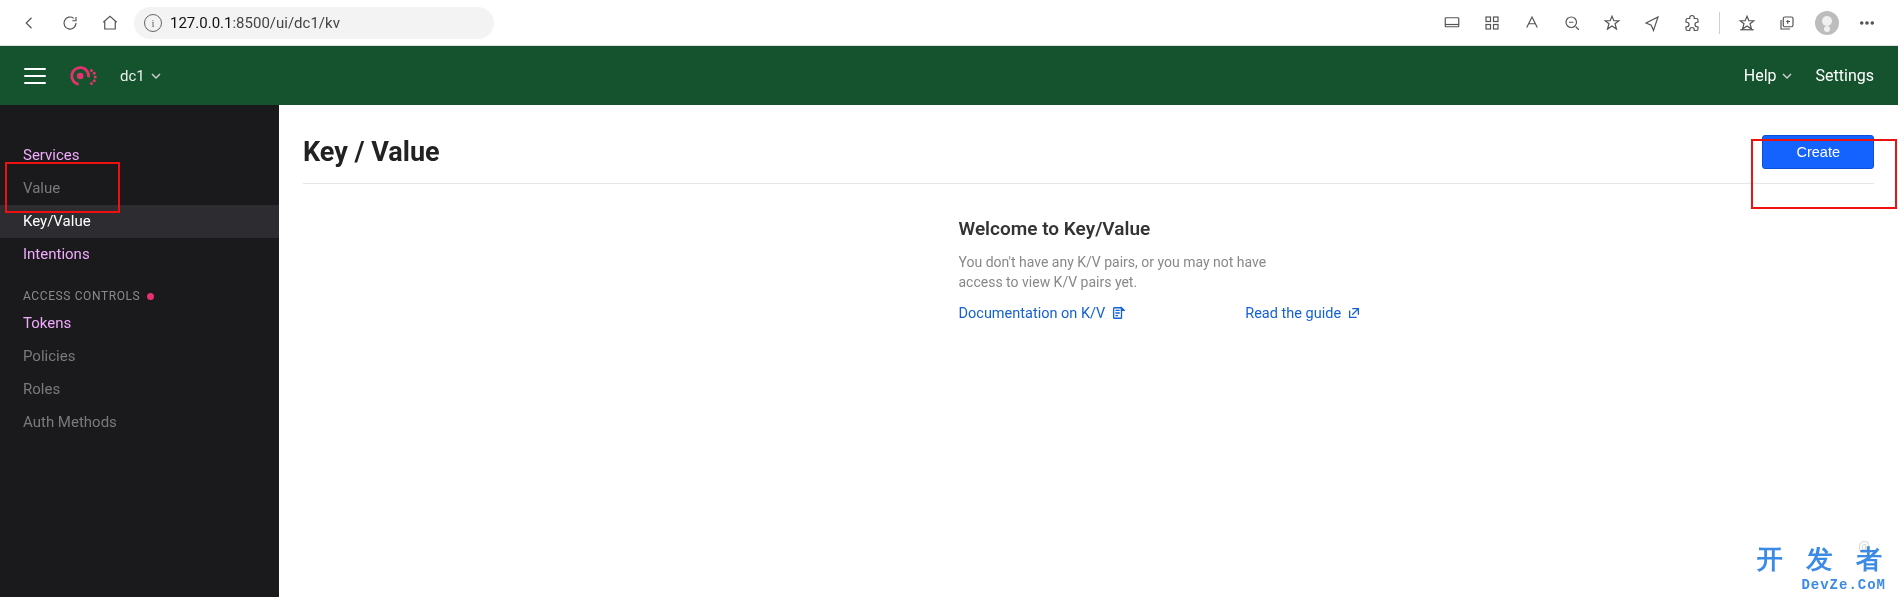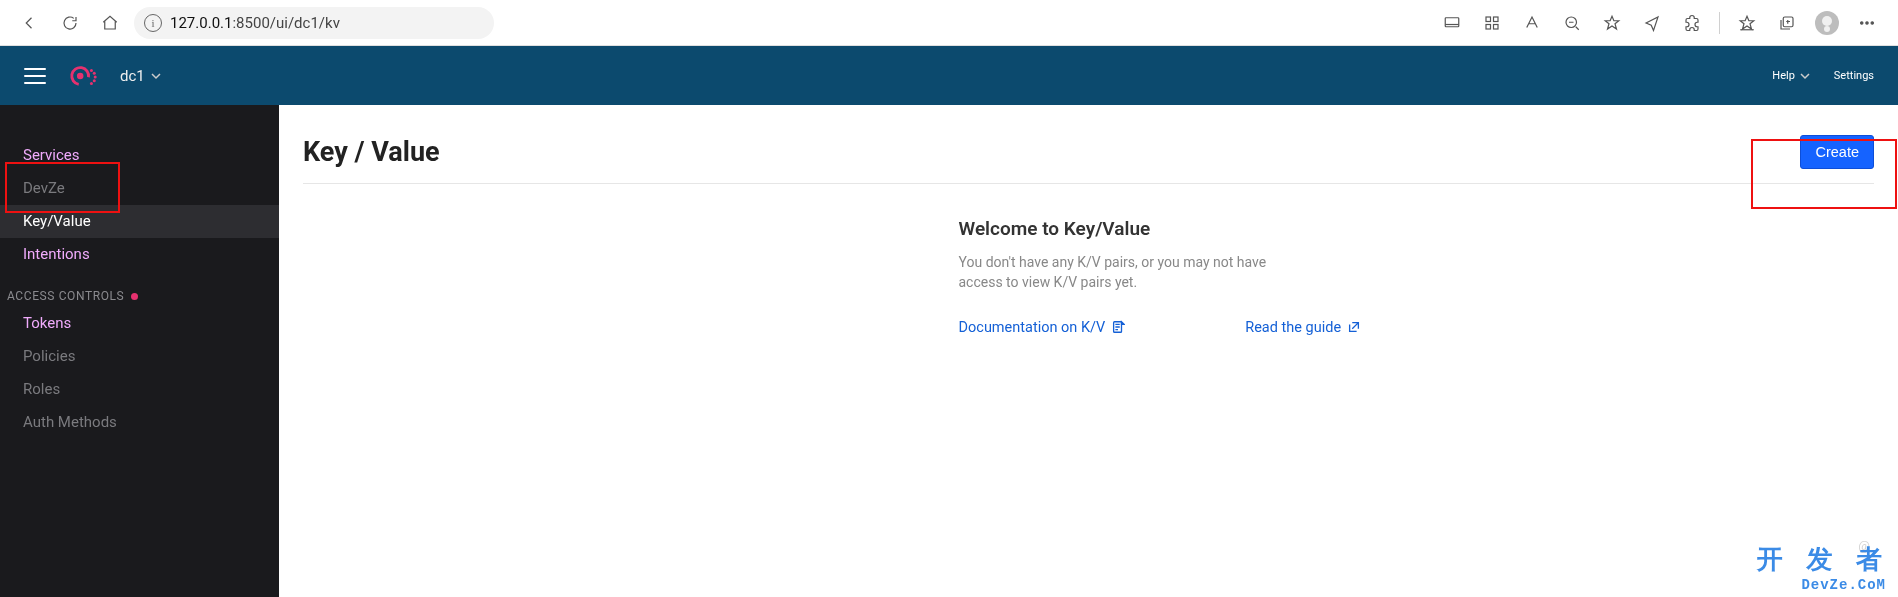--- a/index.html
+++ b/index.html
@@ -14,54 +14,54 @@
   .addr-text { font-size: 15px; color: #444; white-space: nowrap; }
   .addr-text .host { color: #111; margin-top: 8px; }
   .bb-spacer { flex: 1; }
   .bb-right { display: flex; align-items: center; gap: 6px; }
   .bb-right .bb-btn { width: 34px; }
   .bb-divider { width: 1px; height: 22px; background: #d0d0d0; margin: 0 4px; }
   .avatar-circle { width: 24px; height: 24px; border-radius: 50%; background: #bdbdbd; display: flex; align-items: center; justify-content: center; }
   .avatar-circle::after { content: ""; width: 10px; height: 10px; background: #f0f0f0; border-radius: 50%; box-shadow: 0 8px 0 -2px #f0f0f0; transform: translateY(-2px); }
 
   
-  .app-header { height: 59px; background: #0c4a6e; display: flex; align-items: center; padding: 0 24px; color: #fff; }
+  .app-header { height: 59px; background: #14532d; display: flex; align-items: center; padding: 0 24px; color: #fff; }
   .hamburger { width: 22px; height: 16px; display: flex; flex-direction: column; justify-content: space-between; margin-right: 22px; }
   .hamburger span { height: 2px; background: #fff; border-radius: 1px; }
   .logo { width: 30px; height: 30px; margin-right: 22px; }
   .dc-select { display: flex; align-items: center; gap: 6px; font-size: 15px; color: #eee; }
   .dc-select .chev { width: 10px; height: 10px; }
   .hdr-spacer { flex: 1; }
-  .hdr-right { display: flex; align-items: center; gap: 24px; font-size: 11px; }
+  .hdr-right { display: flex; align-items: center; gap: 24px; font-size: 16px; }
   .hdr-right .help { display: flex; align-items: center; gap: 5px; }
 
   
   .app-body { display: flex; height: calc(100% - 46px - 59px); }
 
   
   .sidebar { width: 279px; background: #1a1a1d; color: #b5b5b7; padding-top: 34px; position: relative; }
   .side-item { height: 33px; line-height: 33px; padding-left: 23px; font-size: 15px; color: #f0abfc; cursor: pointer; }
   .side-item.dim { color: #7a7a7e; }
   .side-item.active { background: #2d2d31; color: #fff; }
-  .side-section { padding: 18px 0 4px 7px; font-size: 12px; letter-spacing: 0.6px; color: #8a8a8e; display: flex; align-items: center; gap: 7px; }
+  .side-section { padding: 18px 0 4px 23px; font-size: 12px; letter-spacing: 0.6px; color: #8a8a8e; display: flex; align-items: center; gap: 7px; }
   .side-section .dot { width: 7px; height: 7px; border-radius: 50%; background: #e6316f; }
   
   .red-box-1 { position: absolute; border: 2px solid #e11; top: 57px; left: 5px; width: 115px; height: 51px; pointer-events: none; }
 
   
   .main { flex: 1; position: relative; padding: 30px 24px 0 24px; }
   .page-head { display: flex; align-items: center; justify-content: space-between; border-bottom: 1px solid #e6e6e6; padding-bottom: 14px; }
   .page-title { font-size: 27px; font-weight: 700; color: #222; }
-  .create-btn { background: #1563ff; color: #fff; border: 1px solid #0d4ed8; font-size: 14.5px; padding: 8px 14px; border-radius: 3px; cursor: pointer; }
+  .create-btn { background: #1563ff; color: #fff; border: 1px solid #0d4ed8; font-size: 14.5px; padding: 8px 33px; border-radius: 3px; cursor: pointer; }
   .red-box-2 { position: absolute; border: 2px solid #e11; top: 34px; right: 1px; width: 146px; height: 70px; pointer-events: none; }
 
   .empty-state { width: 560px; margin: 33px auto 0 auto; padding-left: 150px; }
   .empty-title { font-size: 19px; font-weight: 600; color: #333; margin-bottom: 12px; }
   .empty-sub { font-size: 14px; color: #888; line-height: 1.45; max-width: 350px; }
-  .empty-links { display: flex; gap: 120px; margin-top: 26px; font-size: 14.5px; }
+  .empty-links { display: flex; gap: 120px; margin-top: 12px; font-size: 14.5px; }
   .empty-links a { color: #1460d6; text-decoration: none; display: flex; align-items: center; gap: 6px; }
   .link-icon { width: 14px; height: 14px; stroke: #1460d6; fill: none; stroke-width: 1.5; }
 
   
   .wm1 { position: absolute; right: 28px; bottom: 44px; font-size: 13px; color: rgba(0,0,0,0.18); }
   .wm2 { position: absolute; right: 12px; bottom: 4px; font-size: 26px; font-weight: 600; color: #3b8be6; letter-spacing: 4px; font-family: Liberation Mono, monospace; }
   .wm2 .sub { display: block; font-size: 14px; letter-spacing: 1px; color: #3b8be6; text-align: right; }
 </style>
 </head>
 <body>
@@ -183,21 +183,21 @@
           <path d="M1 3l4 4 4-4" stroke="#ccc" fill="none" stroke-width="1.5"></path>
         </svg>
     </div>
     <div>Settings</div>
   </div>
 </div>
 
 <div class="app-body">
   <div class="sidebar">
     <div class="side-item">Services</div>
-    <div class="side-item dim">DevZe</div>
+    <div class="side-item dim">Value</div>
     <div class="side-item active">Key/Value</div>
     <div class="side-item">Intentions</div>
     <div class="side-section">
       <span>ACCESS CONTROLS</span>
       <span class="dot"></span>
     </div>
     <div class="side-item">Tokens</div>
     <div class="side-item dim">Policies</div>
     <div class="side-item dim">Roles</div>
     <div class="side-item dim">Auth Methods</div>

